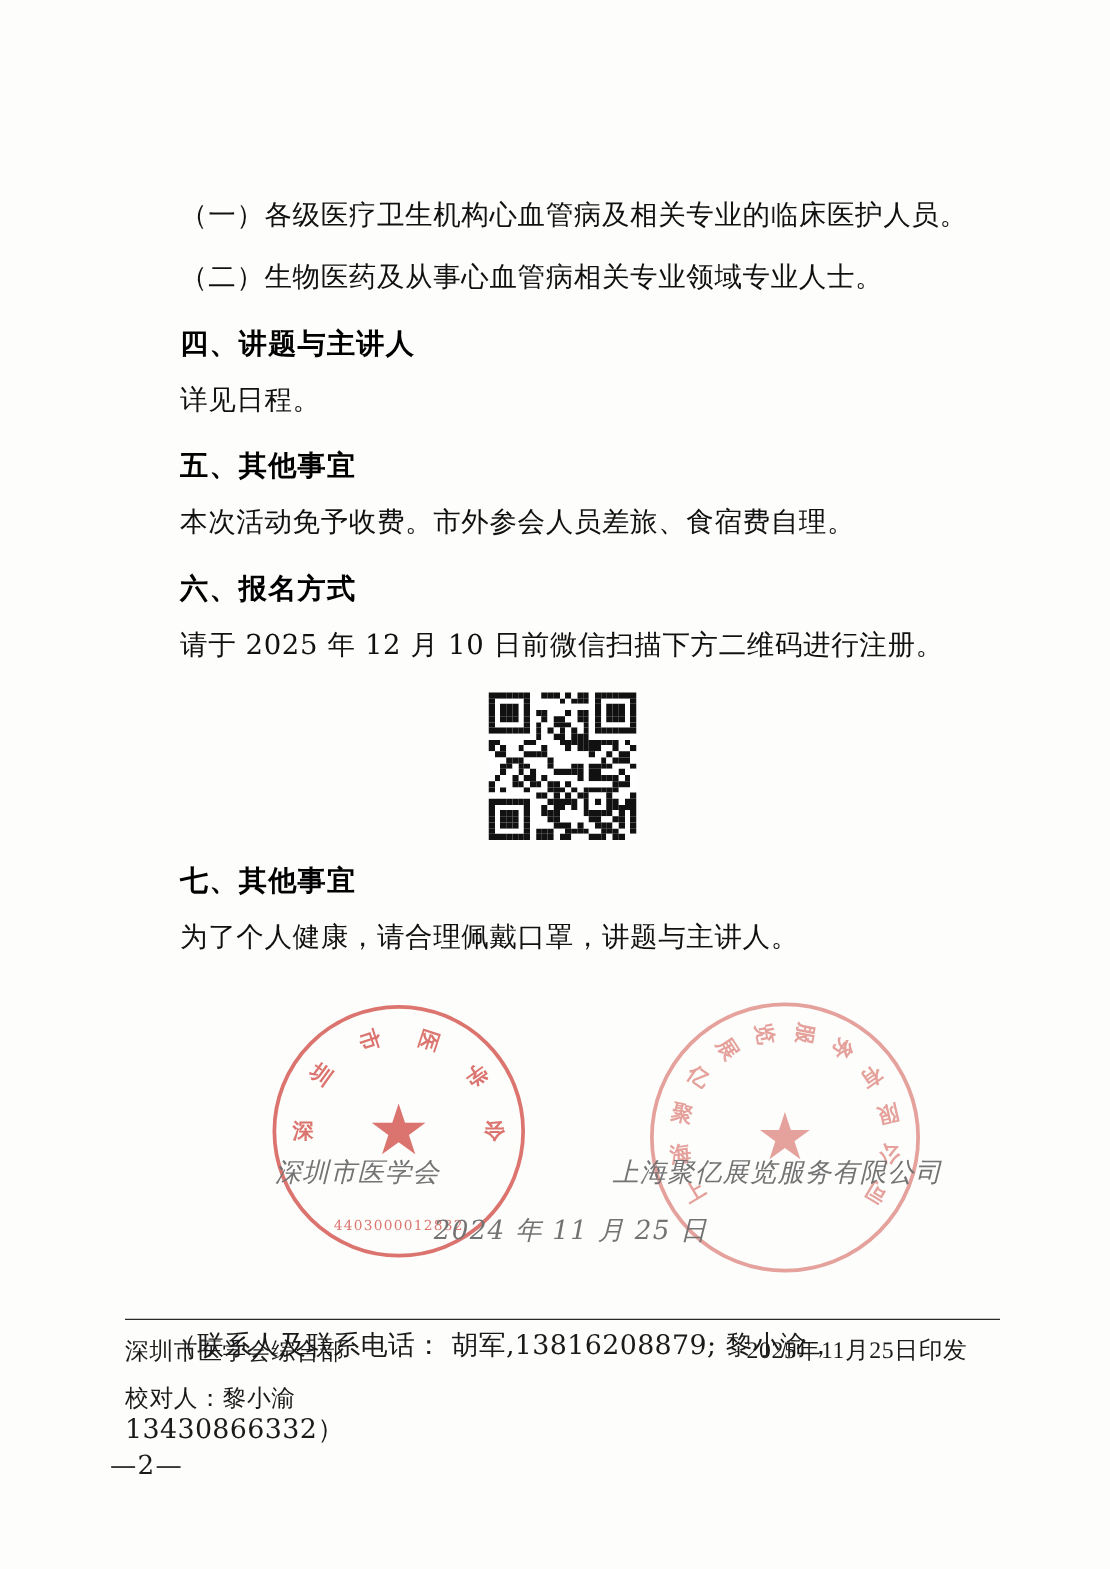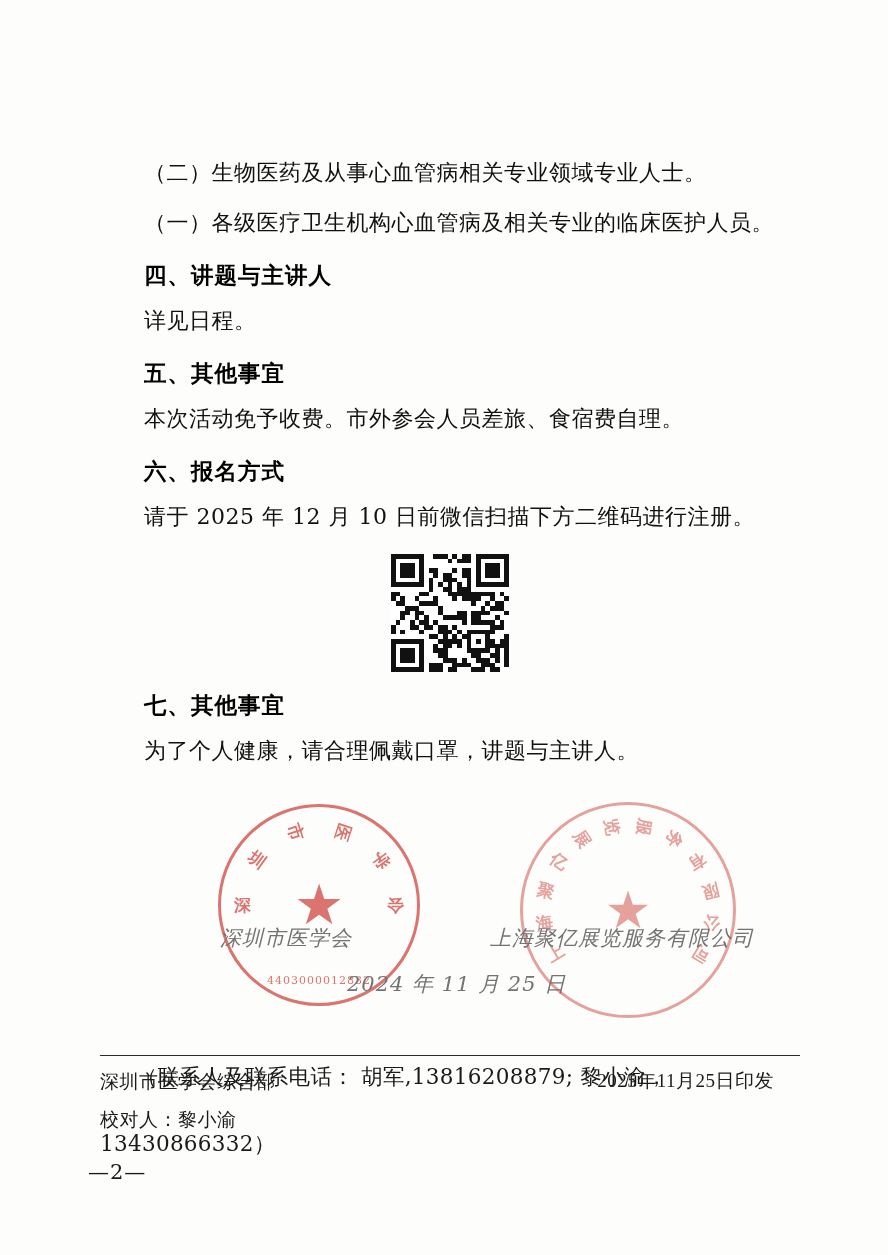--- a/index.html
+++ b/index.html
@@ -190,22 +190,22 @@
     letter-spacing: 1px;
   }
 </style>
 </head>
 <body>
 
 <div class="page">
 
   <div class="content">
 
+    <p class="para indent">（一）各级医疗卫生机构心血管病及相关专业的临床医护人员。</p>
     <p class="para indent">（二）生物医药及从事心血管病相关专业领域专业人士。</p>
-    <p class="para indent">（一）各级医疗卫生机构心血管病及相关专业的临床医护人员。</p>
 
     <h2 class="heading">四、讲题与主讲人</h2>
     <p class="para indent">详见日程。</p>
 
     <h2 class="heading">五、其他事宜</h2>
     <p class="para indent">本次活动免予收费。市外参会人员差旅、食宿费自理。</p>
 
     <h2 class="heading">六、报名方式</h2>
     <p class="para indent">请于 2025 年 12 月 10 日前微信扫描下方二维码进行注册。</p>
 

